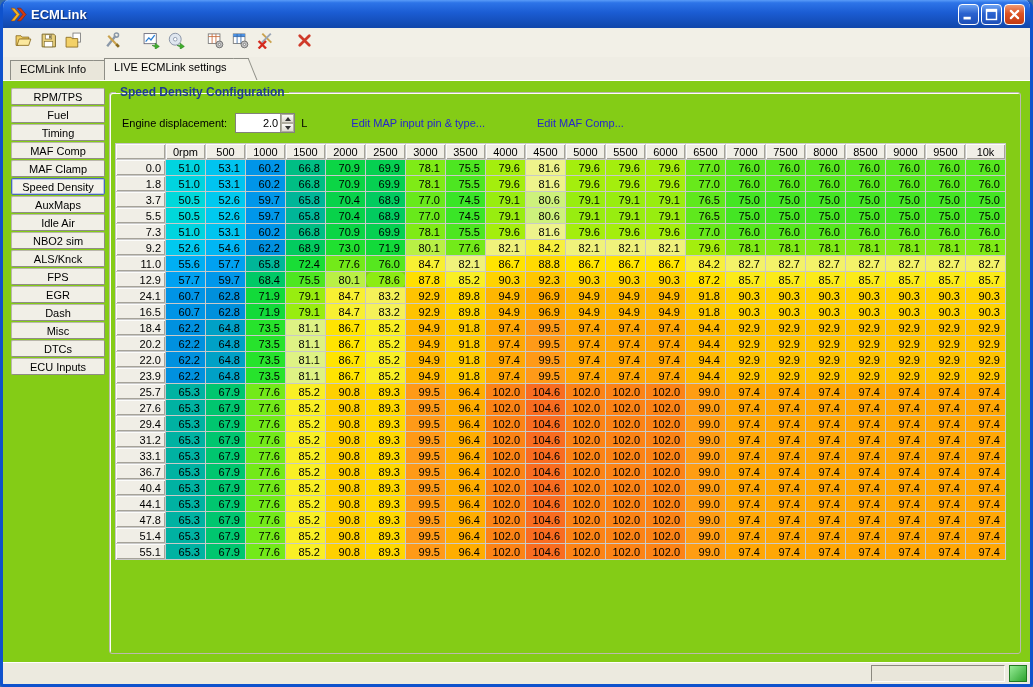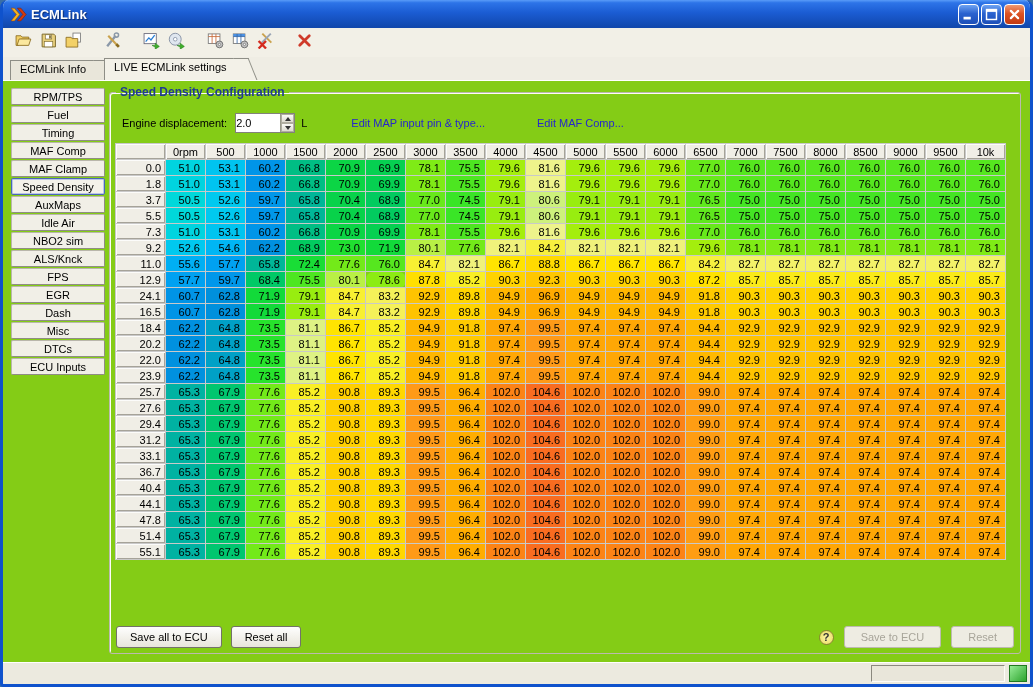--- a/index.html
+++ b/index.html
@@ -42,21 +42,21 @@
   .sidebar{ position:absolute; left:8px; top:7px; width:94px;}
   .side-btn{ height:17px; margin-bottom:1px; display:flex; align-items:center; justify-content:center;
     font-size:11px; background:#f1efe7; border:1px solid #b9b6ab; border-bottom-color:#8f8d83;
     border-right-color:#8f8d83; border-radius:2px; cursor:default;}
   .side-btn.selected{ border:1px solid #4a68b4; box-shadow:inset 0 0 0 1px #b9c6e8; background:#f4f2ea;}
   .groupbox{ position:absolute; left:106px; top:4px; right:9px; bottom:8px;
     border:1px solid #bcb9ae; border-radius:3px; box-shadow:1px 1px 0 #fdfcf8 inset;}
   .groupbox legend{ margin-left:6px; padding:0 4px; font-size:12px; font-weight:bold; color:#1f3a93;}
   .controls-row{ position:absolute; top:14px; left:12px; display:flex; align-items:center; font-size:11px;}
   .spinbox{ margin-left:8px; width:60px; height:20px; border:1px solid #82827a; background:#fff; display:flex;}
-  .spinbox input{ width:44px; border:none; outline:none; text-align:left; font-size:11px; padding-right:2px;
+  .spinbox input{ width:44px; border:none; outline:none; text-align:right; font-size:11px; padding-right:2px;
     font-family:"Liberation Sans",sans-serif;}
   .spin-btns{ width:14px; display:flex; flex-direction:column; border-left:1px solid #9a9a8c;}
   .spin-up,.spin-dn{ flex:1; background:linear-gradient(#fbfaf6,#dedbd0); border:1px solid #b0ada0;
     display:flex; align-items:center; justify-content:center;}
   .arr-up{ width:0; height:0; border-left:3px solid transparent; border-right:3px solid transparent; border-bottom:4px solid #333;}
   .arr-dn{ width:0; height:0; border-left:3px solid transparent; border-right:3px solid transparent; border-top:4px solid #333;}
   .unit{ margin-left:6px;}
   .link{ color:#2626cc; margin-left:44px; cursor:pointer;}
   .link.second{ margin-left:52px;}
   
@@ -869,28 +869,20 @@
               <td style="background: rgb(255, 167, 5);">97.4</td>
               <td style="background: rgb(255, 167, 5);">97.4</td>
               <td style="background: rgb(255, 167, 5);">97.4</td>
               <td style="background: rgb(255, 167, 5);">97.4</td>
               <td style="background: rgb(255, 167, 5);">97.4</td>
               <td style="background: rgb(255, 167, 5);">97.4</td>
             </tr>
           </tbody>
         </table>
 
-      <div class="footer-row">
-        <button class="btn">Save all to ECU</button>
-        <button class="btn">Reset all</button>
-        <span class="spacer"></span>
-        <span class="help-icon">?</span>
-        <button class="btn disabled" disabled="">Save to ECU</button>
-        <button class="btn disabled" disabled="">Reset</button>
-      </div>
     </fieldset>
   </div>
 
   <div class="statusbar">
     <div class="status-field"></div>
     <div class="status-indicator"></div>
   </div>
 
 </div>
 

